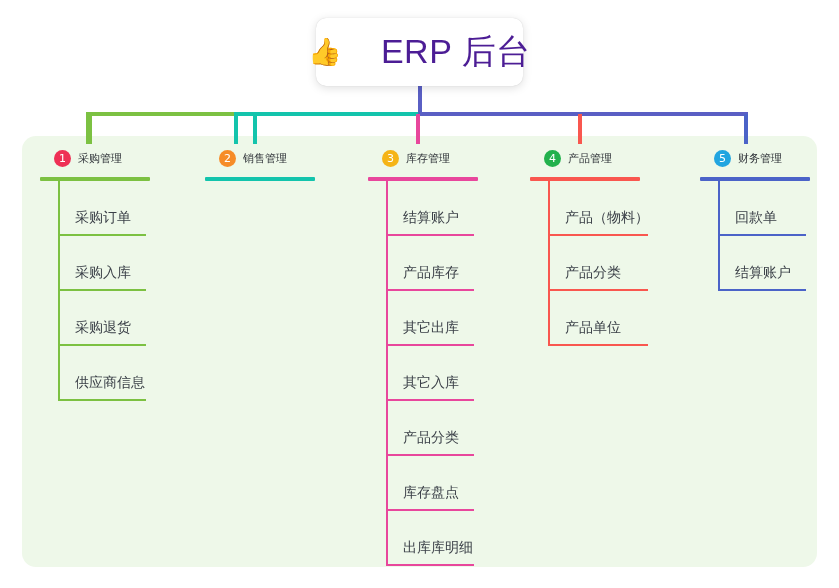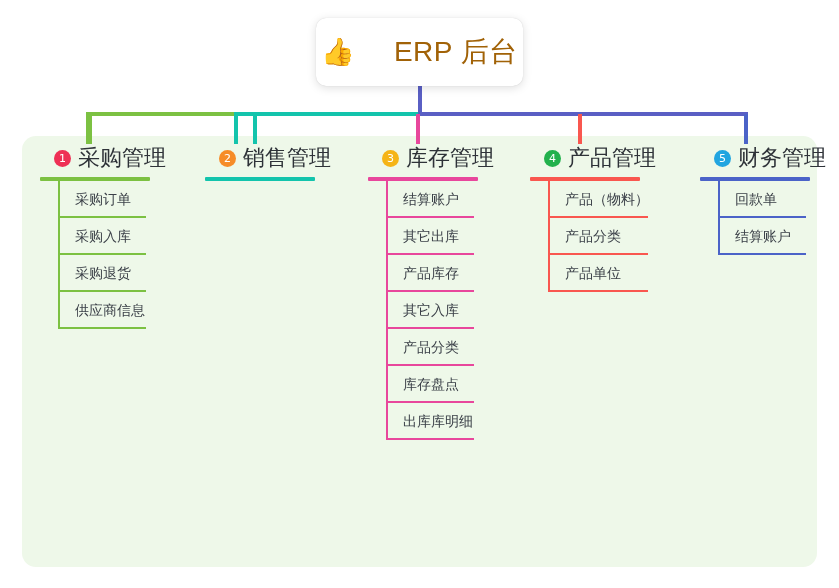--- a/index.html
+++ b/index.html
@@ -36,22 +36,22 @@
     display: flex;
     align-items: center;
     gap: 11px;
   }
   #root-card .thumb {
     font-size: 27px;
     line-height: 1;
     display: block;
   }
   #root-card .root-text {
-    font-size: 28px;
-    color: #a16207;
+    font-size: 34px;
+    color: #4c1d95;
     letter-spacing: 0.5px;
     white-space: nowrap;
     margin-left: 28px;
   }
 
   
   #trunk {
     position: absolute;
     left: 418px;
     top: 84px;
@@ -115,21 +115,21 @@
     height: 17px;
     border-radius: 50%;
     color: #ffffff;
     font-size: 11px;
     line-height: 17px;
     text-align: center;
     font-family: "DejaVu Sans", sans-serif;
     flex: 0 0 auto;
   }
   .col-title {
-    font-size: 22px;
+    font-size: 11px;
     color: #2e3238;
     white-space: nowrap;
   }
   .head-rule {
     height: 4px;
     margin-top: 7px;
     border-radius: 1px;
   }
 
   
@@ -139,21 +139,21 @@
   }
   .spine {
     position: absolute;
     left: 0;
     top: 0;
     bottom: 0;
     width: 2px;
   }
   .leaf {
     position: relative;
-    height: 37px;
+    height: 55px;
     box-sizing: border-box;
     display: flex;
     align-items: flex-end;
     padding-left: 17px;
     padding-bottom: 9px;
   }
   .leaf-rule {
     position: absolute;
     left: 0;
     bottom: 0;
@@ -237,25 +237,25 @@
         <span class="col-title">库存管理</span>
       </div>
       <div class="head-rule" style="width: 110px; background: rgb(232, 71, 156);"></div>
       <div class="leaves">
         <div class="spine" style="background: rgb(232, 71, 156);"></div>
         <div class="leaf">
           <span class="leaf-label">结算账户</span>
           <div class="leaf-rule" style="width: 88px; background: rgb(232, 71, 156);"></div>
         </div>
         <div class="leaf">
+          <span class="leaf-label">产品库存</span>
+          <div class="leaf-rule" style="width: 88px; background: rgb(232, 71, 156);"></div>
+        </div>
+        <div class="leaf">
           <span class="leaf-label">其它出库</span>
-          <div class="leaf-rule" style="width: 88px; background: rgb(232, 71, 156);"></div>
-        </div>
-        <div class="leaf">
-          <span class="leaf-label">产品库存</span>
           <div class="leaf-rule" style="width: 88px; background: rgb(232, 71, 156);"></div>
         </div>
         <div class="leaf">
           <span class="leaf-label">其它入库</span>
           <div class="leaf-rule" style="width: 88px; background: rgb(232, 71, 156);"></div>
         </div>
         <div class="leaf">
           <span class="leaf-label">产品分类</span>
           <div class="leaf-rule" style="width: 88px; background: rgb(232, 71, 156);"></div>
         </div>

